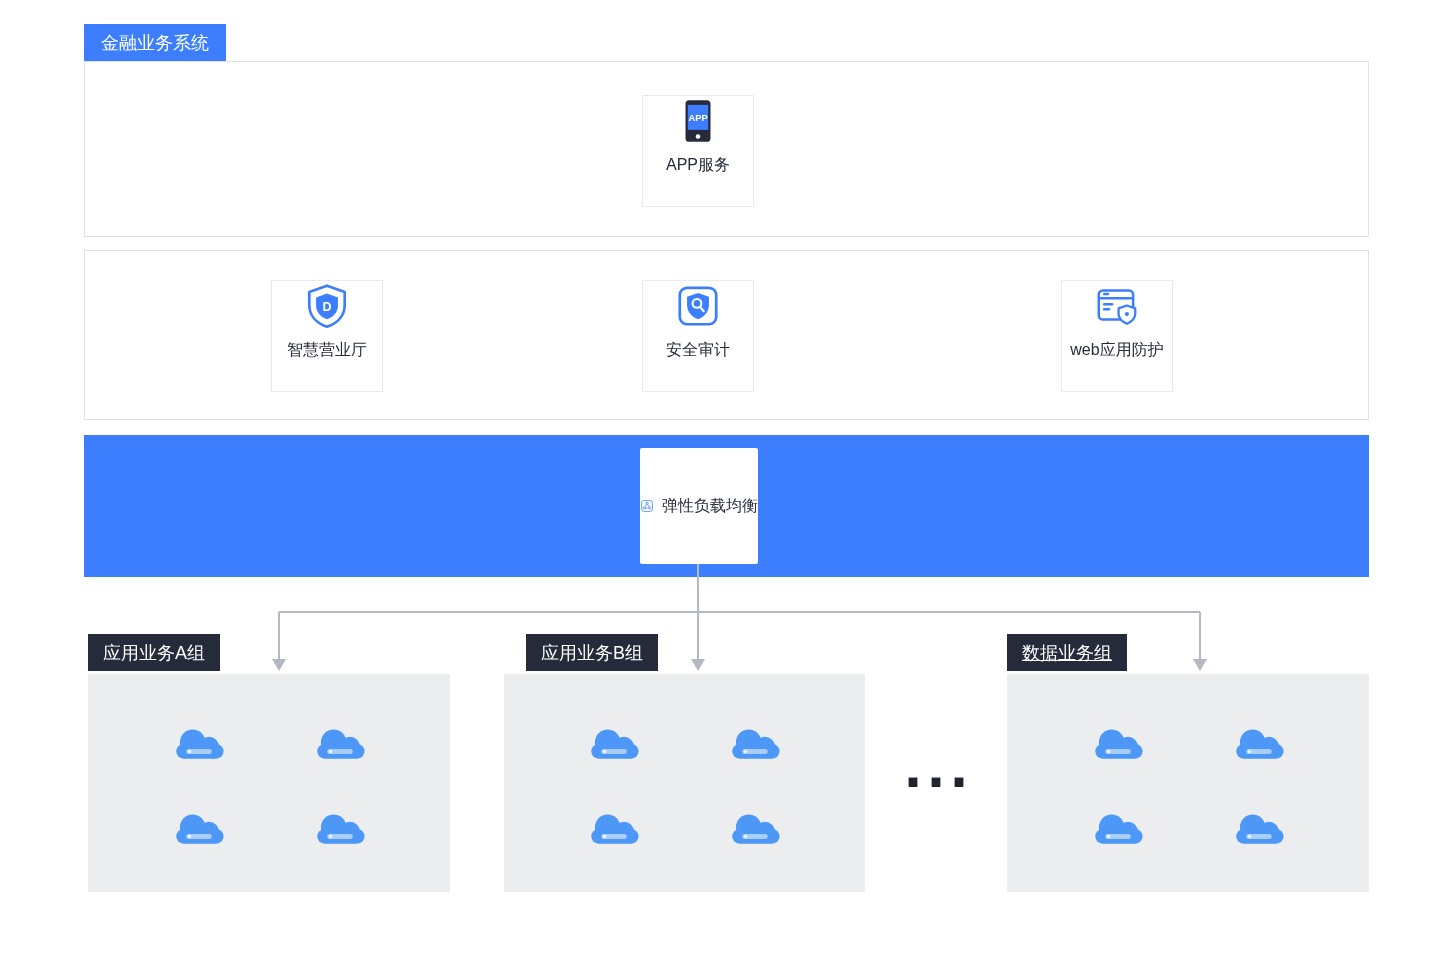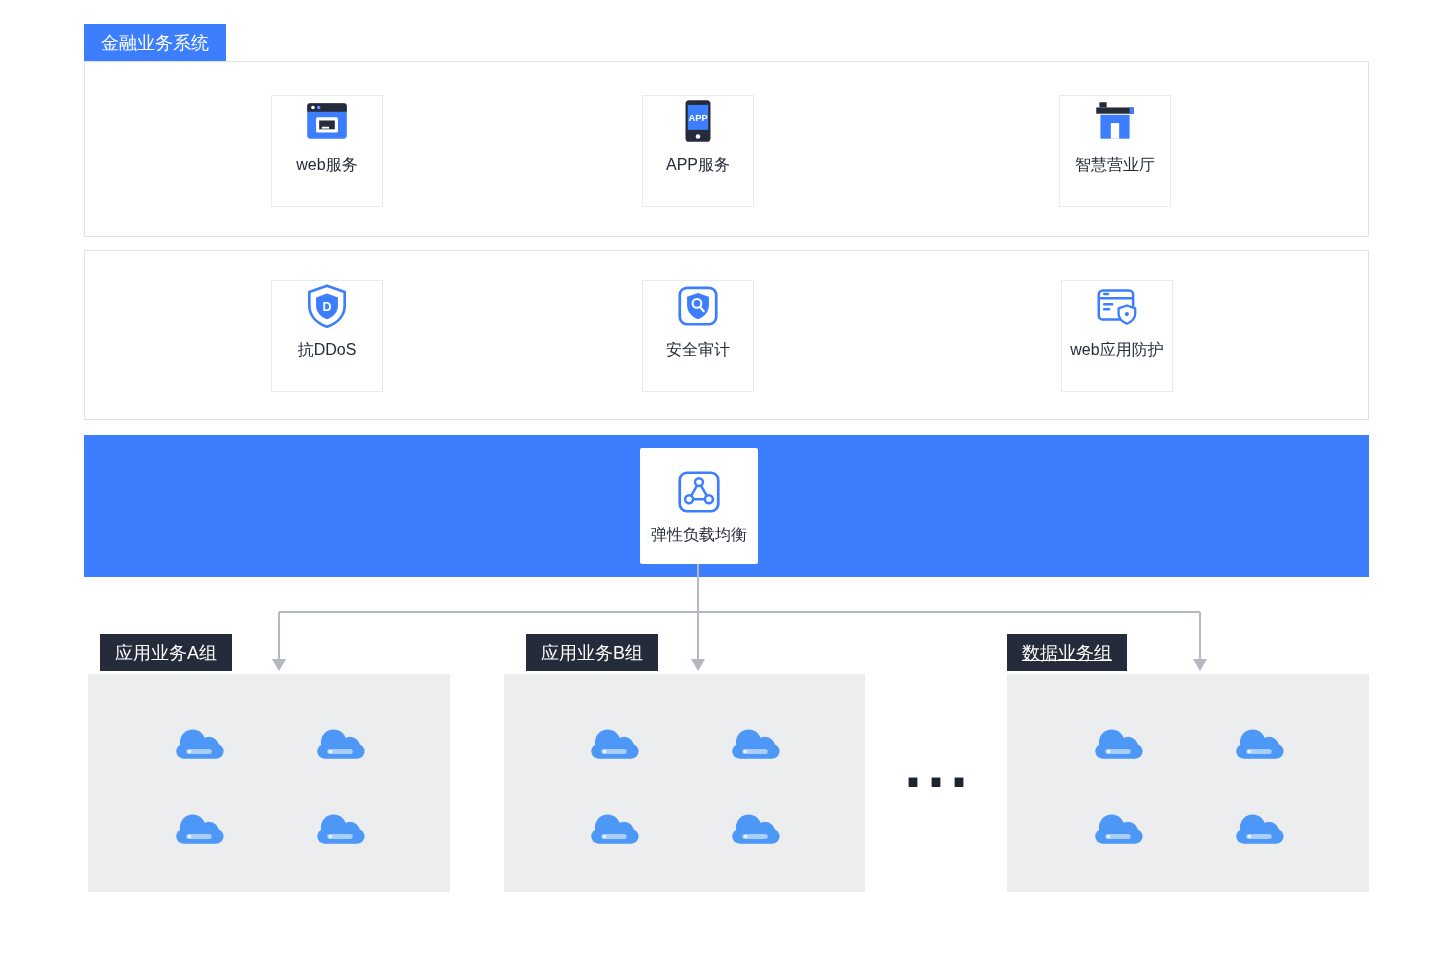--- a/index.html
+++ b/index.html
@@ -21,31 +21,31 @@
   .band { position:absolute; left:84px; top:435px; width:1285px; height:142px; background:#3D7EFE; }
 
   .card {
     position:absolute; width:112px; height:112px; background:#fff; border:1px solid #E7EAEF;
     display:flex; flex-direction:column; align-items:center; justify-content:flex-start; gap:9px;
   }
   .card .label { font-size:16px; color:#252B3A; white-space:nowrap; }
 
   .elb-card {
     position:absolute; left:556px; top:13px; width:118px; height:116px; background:#fff;
-    border-radius:2px; display:flex; flex-direction:column; align-items:center; justify-content:center; gap:8px;
+    border-radius:2px; display:flex; flex-direction:row; align-items:center; justify-content:center; gap:8px;
   }
   .elb-card .label { font-size:16px; color:#252B3A; white-space:nowrap; }
 
   .connectors { position:absolute; left:0; top:0; pointer-events:none; }
 
   .group-badge {
     position:absolute; top:634px; height:37px; padding:0 15px;
     background:#252B3A; color:#fff; font-size:18px; display:flex; align-items:center;
   }
-  .badge-a    { left:100px;text-align:right; }
+  .badge-a    { left:88px;text-align:right; }
   .badge-b    { left:526px; }
   .badge-data { left:1007px;text-decoration:underline; }
 
   .group-box {
     position:absolute; top:674px; height:218px; background:#ECEDEF;
     display:grid; grid-template-columns:1fr 1fr; grid-template-rows:1fr 1fr;
     padding:28px 40px 20px; place-items:center;
   }
   .box-a    { left:88px;   width:362px; }
   .box-b    { left:504px;  width:361px; }
@@ -72,63 +72,41 @@
   </symbol>
 </svg>
 
 <div class="canvas">
 
   <div class="title-badge">
     <span>金融业务系统</span>
   </div>
 
   <div class="tier access">
-    <div class="card" style="left:186px; top:33px;">
-      <svg width="50" height="50" viewBox="0 0 48 48">
-        <rect x="5" y="7" width="38" height="34" rx="3" fill="#3D7EFE"></rect>
-        <path d="M5 15 V10 a3 3 0 0 1 3-3 h32 a3 3 0 0 1 3 3 v5 Z" fill="#252B3A"></path>
-        <circle cx="10.5" cy="11" r="1.7" fill="#fff"></circle>
-        <circle cx="16" cy="11" r="1.7" fill="#5E93FF"></circle>
-        <rect x="13.5" y="20.5" width="21" height="14.5" rx="1.5" fill="#fff"></rect>
-        <rect x="16.5" y="23.5" width="15" height="8.5" fill="#252B3A"></rect>
-        <rect x="19" y="29.5" width="7" height="1.8" fill="#fff"></rect>
-      </svg>
-      <span class="label">web服务</span>
-    </div>
 
     <div class="card" style="left:557px; top:33px;">
       <svg width="50" height="50" viewBox="0 0 48 48">
         <rect x="12" y="4" width="24" height="40" rx="3.5" fill="#252B3A"></rect>
         <rect x="14.2" y="8.5" width="19.6" height="24" fill="#3D7EFE"></rect>
         <text x="24" y="24" font-size="9" font-weight="bold" fill="#fff" text-anchor="middle">APP</text>
         <circle cx="24" cy="38.8" r="2.2" fill="#fff"></circle>
       </svg>
       <span class="label">APP服务</span>
     </div>
 
-    <div class="card" style="left:974px; top:33px;">
-      <svg width="50" height="50" viewBox="0 0 48 48">
-        <rect x="9" y="6" width="7" height="5" fill="#252B3A"></rect>
-        <rect x="6" y="11" width="36" height="6" fill="#252B3A"></rect>
-        <rect x="38" y="11" width="4" height="6" fill="#3D7EFE"></rect>
-        <rect x="10" y="18" width="28" height="23" fill="#3D7EFE"></rect>
-        <rect x="20" y="26" width="8" height="15" fill="#fff"></rect>
-      </svg>
-      <span class="label">智慧营业厅</span>
-    </div>
   </div>
 
   <div class="tier security">
     <div class="card" style="left:186px; top:29px;">
       <svg width="50" height="50" viewBox="0 0 48 48">
         <path d="M24 4.5 L41 10.5 V23 C41 33.5 33.8 40.6 24 44 C14.2 40.6 7 33.5 7 23 V10.5 Z" fill="none" stroke="#3D7EFE" stroke-width="2.6" stroke-linejoin="round"></path>
         <path d="M24 12 L34.5 15.8 V23.5 C34.5 30 30 34.5 24 36.8 C18 34.5 13.5 30 13.5 23.5 V15.8 Z" fill="#3D7EFE"></path>
         <text x="24" y="28.8" font-size="12" font-weight="bold" fill="#fff" text-anchor="middle">D</text>
       </svg>
-      <span class="label">抗DDoS</span>
+      <span class="label">智慧营业厅</span>
     </div>
 
     <div class="card" style="left:557px; top:29px;">
       <svg width="50" height="50" viewBox="0 0 48 48">
         <rect x="6.5" y="6.5" width="35" height="35" rx="7" fill="none" stroke="#3D7EFE" stroke-width="2.6"></rect>
         <path d="M24 11.5 L34.5 15.2 V23 C34.5 29.8 30 34.3 24 36.6 C18 34.3 13.5 29.8 13.5 23 V15.2 Z" fill="#3D7EFE"></path>
         <circle cx="23" cy="21.5" r="4.2" fill="none" stroke="#fff" stroke-width="2"></circle>
         <line x1="26.2" y1="25.2" x2="29.5" y2="29" stroke="#fff" stroke-width="2" stroke-linecap="round"></line>
       </svg>
       <span class="label">安全审计</span>

